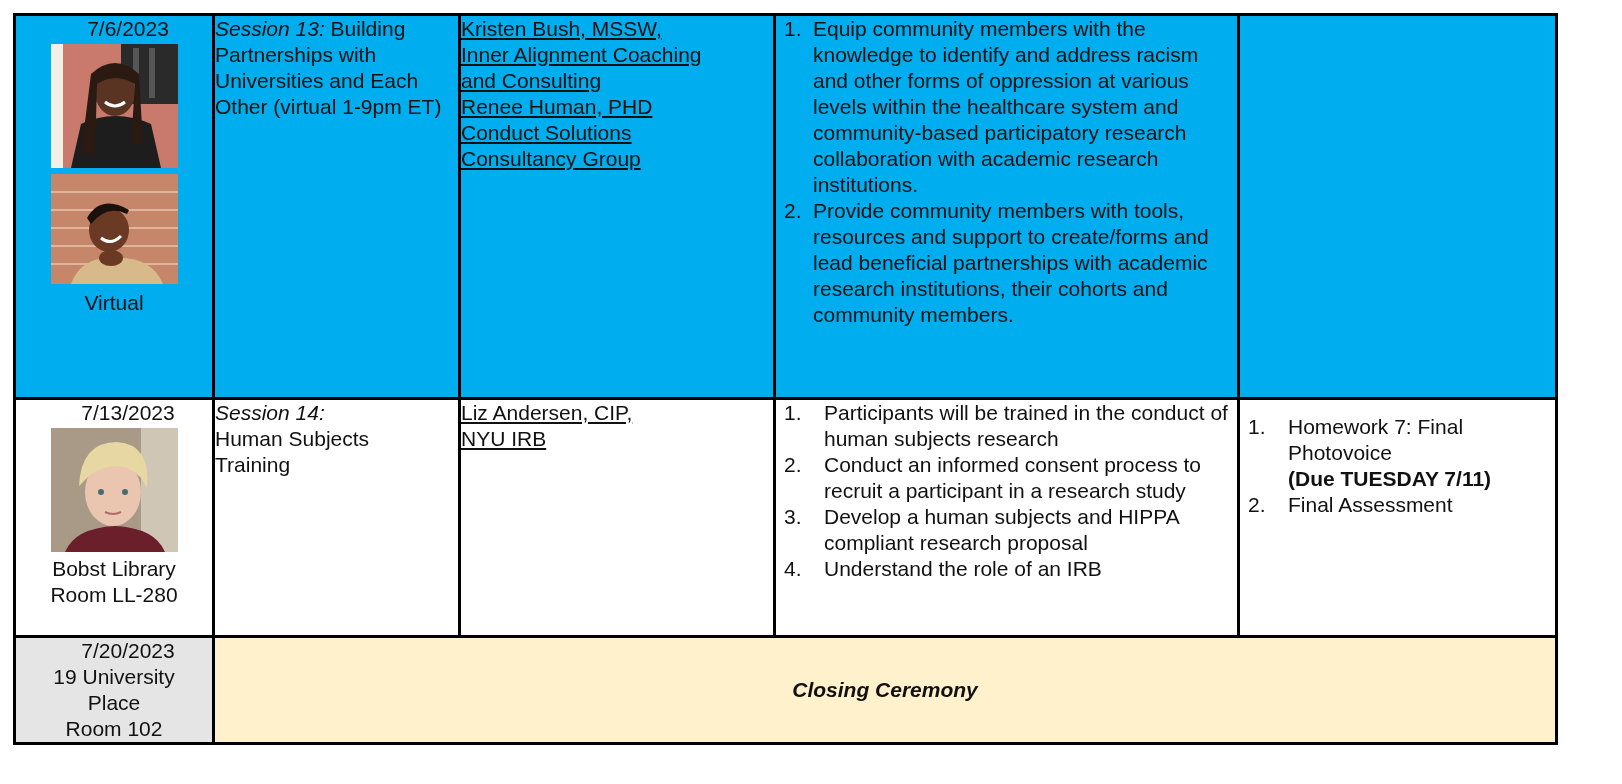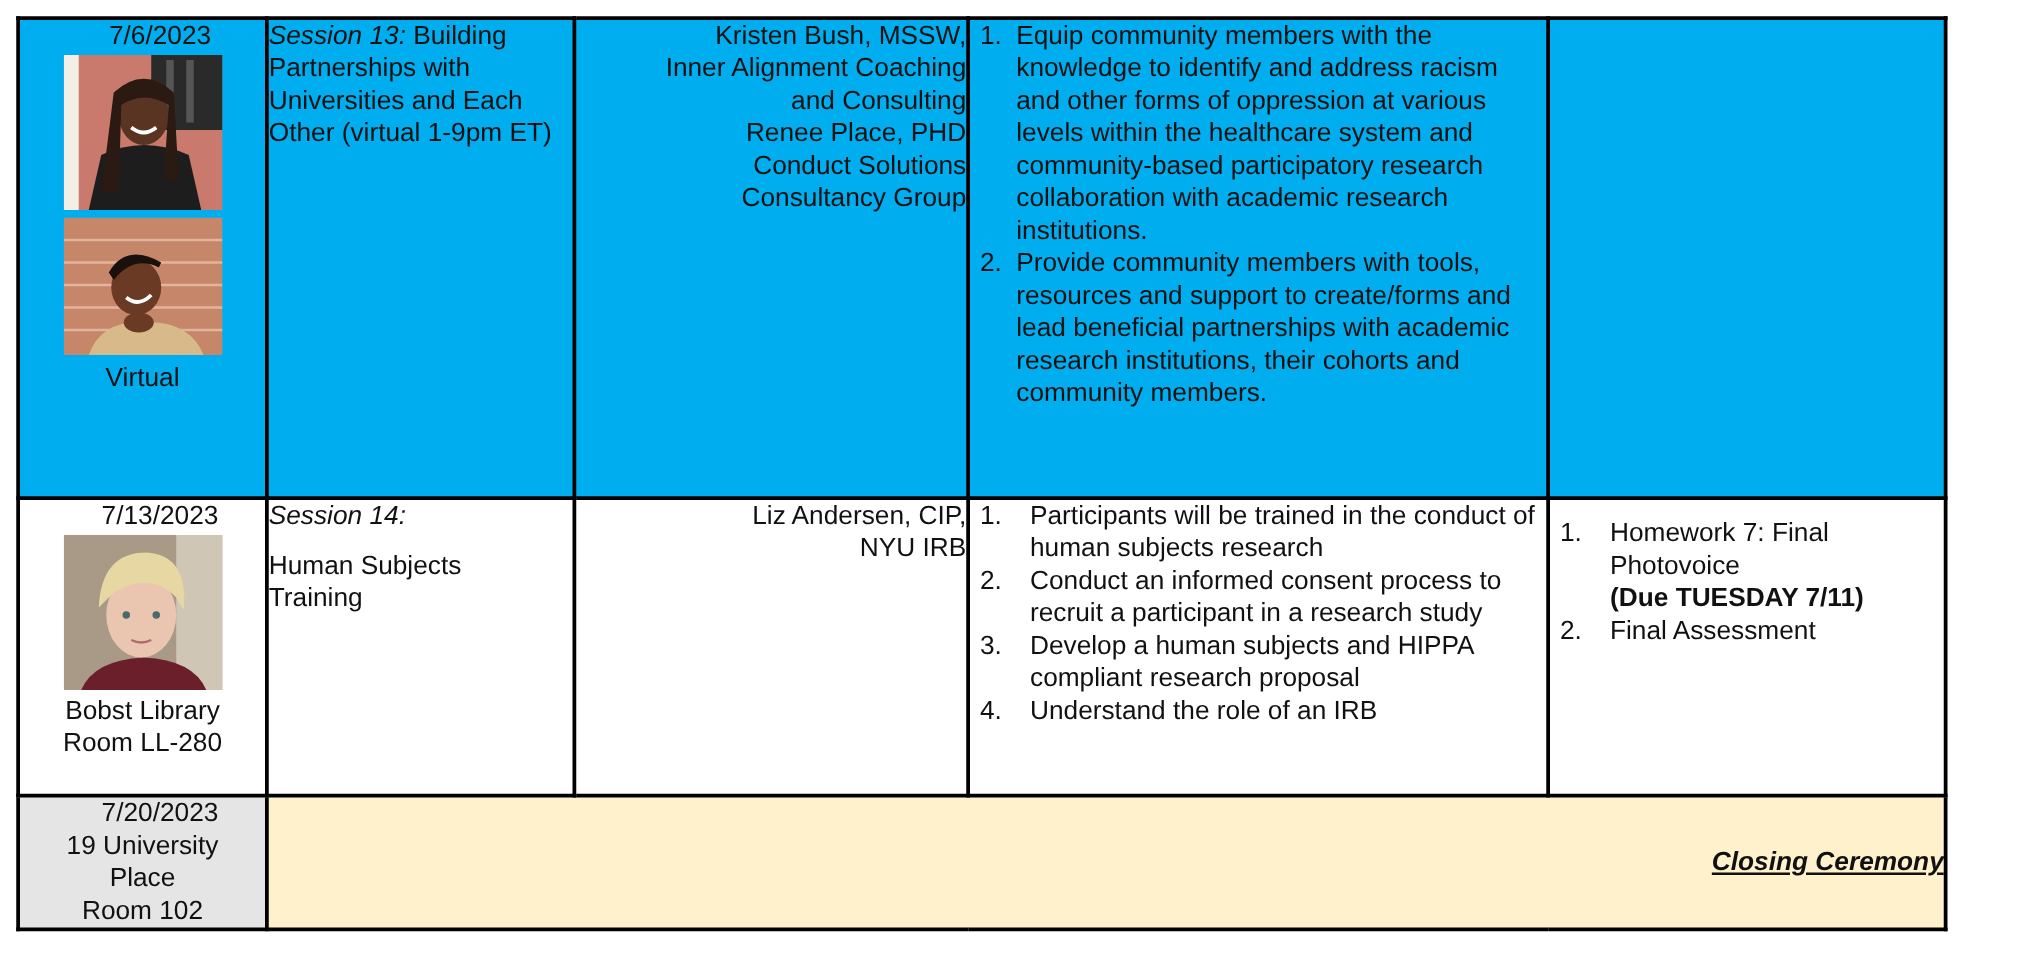--- a/index.html
+++ b/index.html
@@ -6,22 +6,22 @@
     body { width: 1622px; height: 784px; position: relative; overflow: hidden;
            font-family: "Liberation Sans", "DejaVu Sans", sans-serif; color: #111; }
     table.sched { position: absolute; left: 13px; top: 13px; border-collapse: collapse;
                   table-layout: fixed; width: 1542px; }
     table.sched td { border: 3px solid #000; vertical-align: top; padding: 0; font-size: 21px; line-height: 26px; }
     col.c1 { width: 199px; } col.c2 { width: 246px; } col.c3 { width: 315px; }
     col.c4 { width: 464px; } col.c5 { width: 318px; }
     tr.r1 { height: 384px; } tr.r2 { height: 238px; } tr.r3 { height: 106px; }
     tr.r1 td { background: #00aeef; }
     tr.r2 td { background: #ffffff; }
-    td.closing { background: #fff1cc !important; vertical-align: middle !important; text-align: right; text-decoration: underline; }
-    .center { text-align: right; }
+    td.closing { background: #fff1cc !important; vertical-align: middle !important; text-align: center; }
+    .center { text-align: left; text-decoration: underline; }
     .datecell { text-align: center; padding-top: 0; }
     .date { display: block; line-height: 26px; padding-left: 28px; }
     .photo { display: block; margin: 2px auto 6px auto; width: 127px; }
     .photo svg { display: block; }
     .loc { display: block; }
     .session { padding: 0 8px; }
     .session em { }
     .facil { padding: 0 6px; }
     ol.objs { margin: 0; padding: 0; list-style: none; }
     ol.objs li { position: relative; padding-left: 37px; }
@@ -81,21 +81,21 @@
       </span>
       <span class="loc">Virtual</span>
     </td>
     <td class="session">
       <em>Session 13:</em><span> Building Partnerships with Universities and Each Other (virtual 1-9pm ET)</span>
     </td>
     <td class="facil center">
       <div>Kristen Bush, MSSW,</div>
       <div>Inner Alignment Coaching</div>
       <div>and Consulting</div>
-      <div>Renee Place, PHD</div>
+      <div>Renee Human, PHD</div>
       <div>Conduct Solutions</div>
       <div>Consultancy Group</div>
     </td>
     <td>
       <ol class="objs">
         <li><span class="num">1.</span><span>Equip community members with the knowledge to identify and address racism and other forms of oppression at various levels within the healthcare system and community-based participatory research collaboration with academic research institutions.</span></li>
         <li><span class="num">2.</span><span>Provide community members with tools, resources and support to create/forms and lead beneficial partnerships with academic research institutions, their cohorts and community members.</span></li>
       </ol>
     </td>
     <td></td>
@@ -114,21 +114,21 @@
           <circle cx="50" cy="64" r="3" fill="#4a6a70"></circle>
           <circle cx="74" cy="64" r="3" fill="#4a6a70"></circle>
           <path d="M54 84 Q62 88 70 84" stroke="#b06a6a" stroke-width="2" fill="none"></path>
         </svg>
       </span>
       <span class="loc">Bobst Library</span>
       <span class="loc">Room LL-280</span>
     </td>
     <td class="session">
       <em style="display:block;">Session 14:</em>
-      <span style="display:block; width:200px;margin-top:14px;">Human Subjects Training</span>
+      <span style="display:block; width:200px;">Human Subjects Training</span>
     </td>
     <td class="facil center">
       <div>Liz Andersen, CIP,</div>
       <div>NYU IRB</div>
     </td>
     <td>
       <ol class="objs wide">
         <li><span class="num">1.</span><span>Participants will be trained in the conduct of human subjects research</span></li>
         <li><span class="num">2.</span><span>Conduct an informed consent process to recruit a participant in a research study</span></li>
         <li><span class="num">3.</span><span>Develop a human subjects and HIPPA compliant research proposal</span></li>

